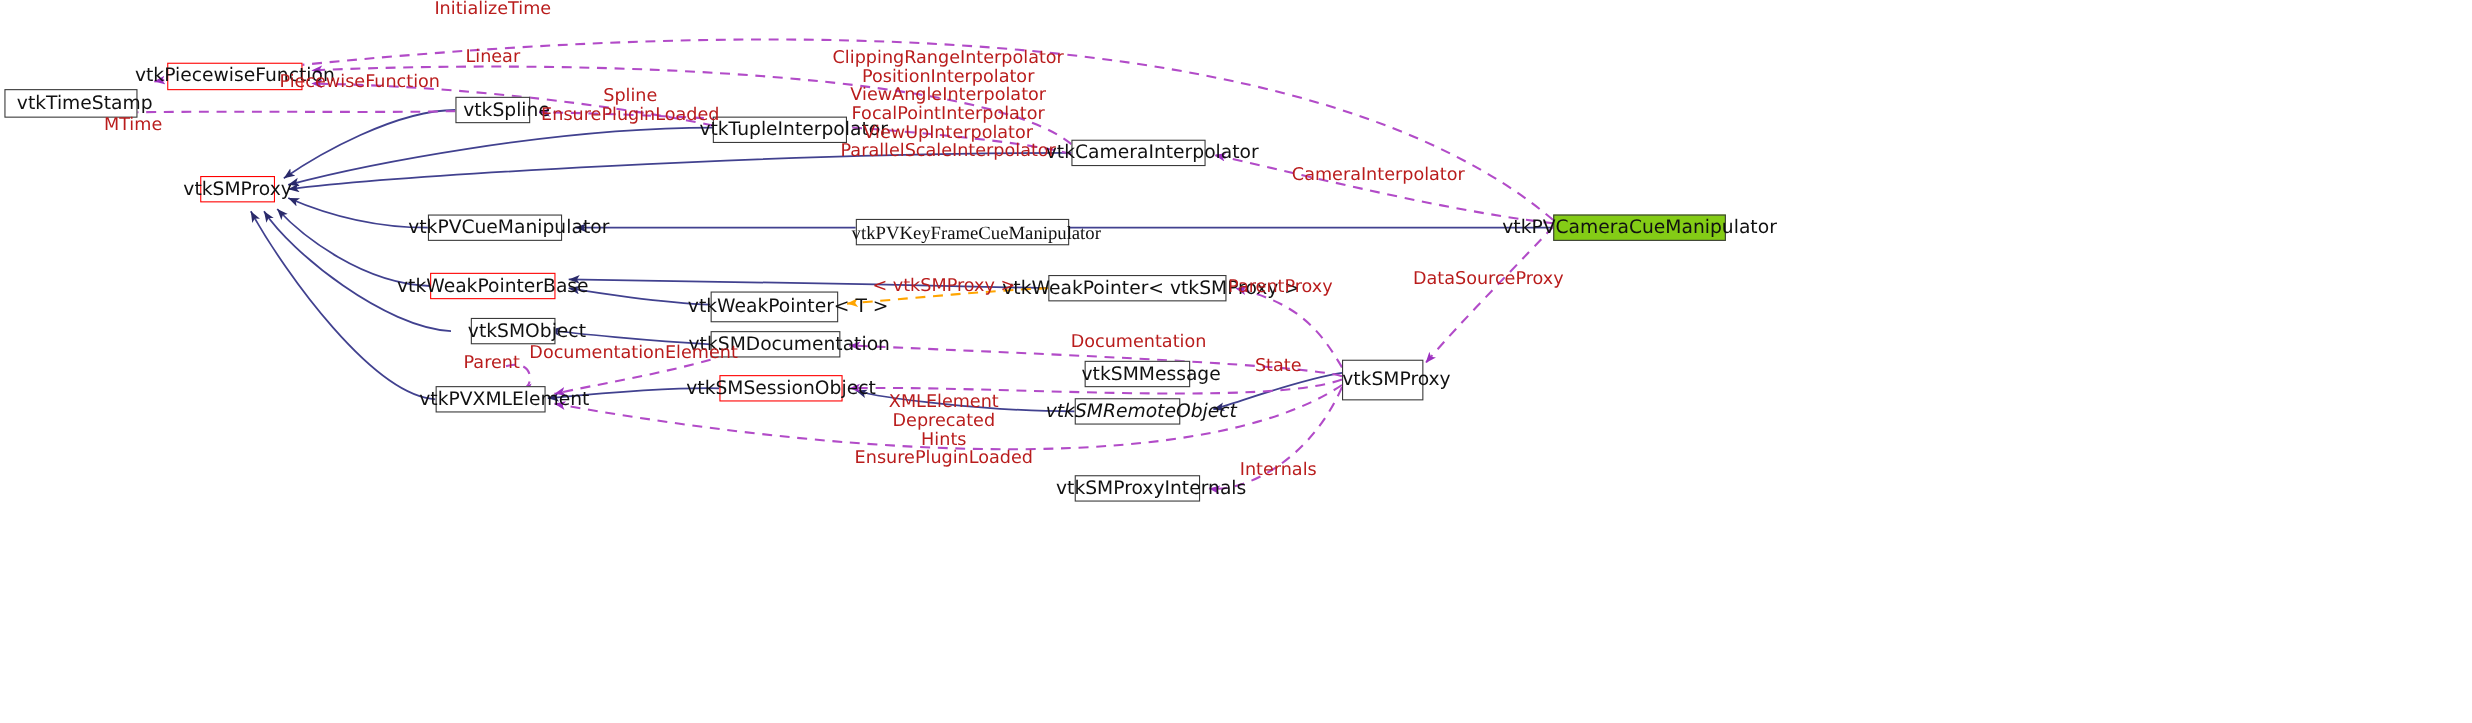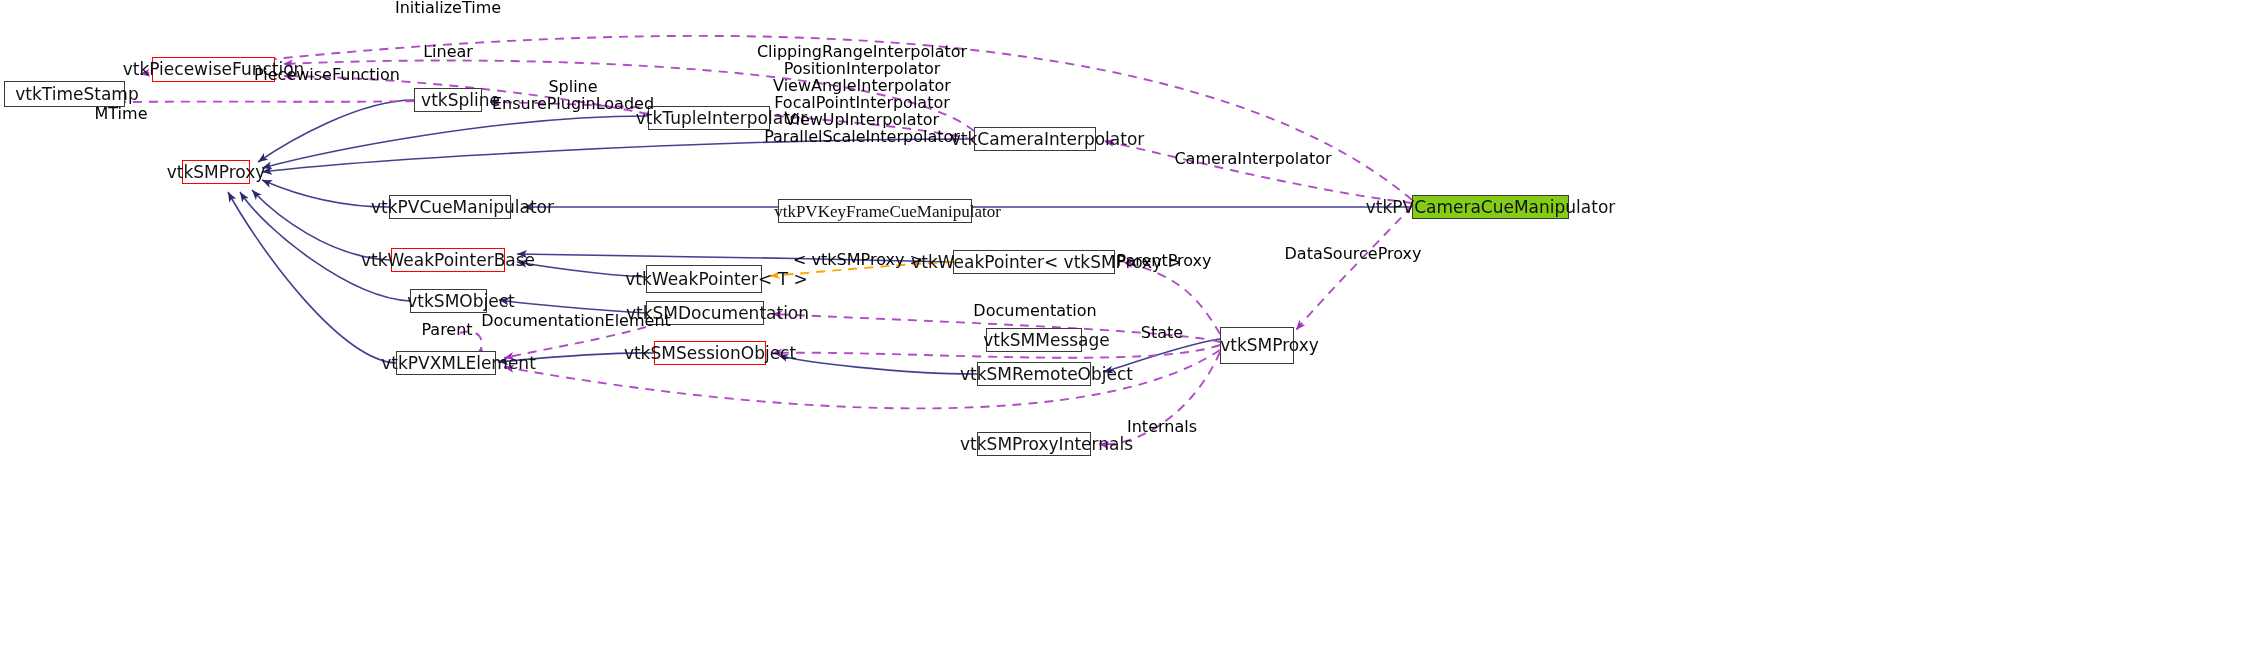--- a/index.html
+++ b/index.html
@@ -5,21 +5,21 @@
   html,body{margin:0;padding:0;background:#ffffff;}
   body{font-family:"DejaVu Sans","Liberation Sans",sans-serif;}
   #diagram-root{position:relative;width:2247px;height:657px;background:#fff;overflow:hidden;}
   svg#wires{position:absolute;left:0;top:0;width:2247px;height:657px;}
   .node{position:absolute;box-sizing:border-box;display:flex;align-items:center;justify-content:center;
         background:#ffffff;border:1px solid #000000;font-size:17px;color:#111111;white-space:nowrap;
         letter-spacing:0px;line-height:1;padding:0 8px;}
   .node.red{border:1.6px solid #ff0000;}
   .node.thick{border:1.6px solid #3a3a3a;padding-left:33px;}
   .node.current{background:#84cc16;border:1.6px solid #3a3a3a;}
-  .edgelabel{position:absolute;font-size:16px;color:#000000;white-space:pre;line-height:1.06;
+  .edgelabel{position:absolute;font-size:16px;color:#b91c1c;white-space:pre;line-height:1.06;
              text-align:center;transform:translate(-50%,-50%);}
 </style>
 </head>
 <body>
 
 <div id="diagram-root">
   <svg id="wires" viewBox="0 0 2247 657">
     <defs>
       <marker id="ah-blue" markerWidth="11" markerHeight="11" refX="10" refY="4" orient="auto" markerUnits="userSpaceOnUse">
         <path d="M10,4 L0,0 L2.5,4 L0,8 Z" fill="#2a2a6a"></path>
@@ -76,27 +76,27 @@
     <div class="node red" style="left: 182px; top: 160px; width: 68px; height: 24px;">vtkSMProxy</div>
     <div class="node thick" style="left: 414px; top: 88px; width: 68px; height: 24px;">vtkSpline</div>
     <div class="node thick" style="left: 648px; top: 106px; width: 122px; height: 24px;">vtkTupleInterpolator</div>
     <div class="node thick" style="left: 974px; top: 127px; width: 122px; height: 24px;">vtkCameraInterpolator</div>
     <div class="node thick" style="left: 389px; top: 195px; width: 122px; height: 24px;">vtkPVCueManipulator</div>
     <div class="node thick" style="left: 778px; top: 199px; width: 194px; height: 24px; font-family: Liberation Serif, serif;">vtkPVKeyFrameCueManipulator</div>
     <div class="node current" style="left: 1412px; top: 195px; width: 157px; height: 24px;">vtkPVCameraCueManipulator</div>
     <div class="node red" style="left: 391px; top: 248px; width: 114px; height: 24px;">vtkWeakPointerBase</div>
     <div class="node thick" style="left: 646px; top: 265px; width: 116px; height: 28px;">vtkWeakPointer&lt; T &gt;</div>
     <div class="node thick" style="left: 953px; top: 250px; width: 162px; height: 24px;">vtkWeakPointer&lt; vtkSMProxy &gt;</div>
-    <div class="node thick" style="left: 410px; top: 289px; width: 77px; height: 24px;">vtkSMObject</div>
+    <div class="node thick" style="left: 428px; top: 289px; width: 77px; height: 24px;">vtkSMObject</div>
     <div class="node thick" style="left: 646px; top: 301px; width: 118px; height: 24px;">vtkSMDocumentation</div>
     <div class="node thick" style="left: 986px; top: 328px; width: 96px; height: 24px;">vtkSMMessage</div>
     <div class="node thick" style="left: 1220px; top: 327px; width: 74px; height: 37px;">vtkSMProxy</div>
     <div class="node red" style="left: 654px; top: 341px; width: 112px; height: 24px;">vtkSMSessionObject</div>
     <div class="node thick" style="left: 396px; top: 351px; width: 100px; height: 24px;">vtkPVXMLElement</div>
-    <div class="node thick" style="left: 977px; top: 362px; width: 114px; height: 24px;">vtkSMRemoteObject</div>
+    <div class="node thick" style="left: 977px; top: 362px; width: 96px; height: 24px; font-style: italic;">vtkSMRemoteObject</div>
     <div class="node thick" style="left: 977px; top: 432px; width: 114px; height: 24px;">vtkSMProxyInternals</div>
     <div class="edgelabel" style="left: 448px; top: 8px;">InitializeTime</div>
     <div class="edgelabel" style="left: 448px; top: 52px;">Linear</div>
     <div class="edgelabel" style="left: 327px; top: 75px;">PiecewiseFunction</div>
     <div class="edgelabel" style="left: 121px; top: 114px;">MTime</div>
     <div class="edgelabel" style="left: 573px; top: 96px;">Spline
 EnsurePluginLoaded</div>
     <div class="edgelabel" style="left: 862px; top: 95px;">ClippingRangeInterpolator
 PositionInterpolator
 ViewAngleInterpolator
@@ -104,14 +104,18 @@
 ViewUpInterpolator
 ParallelScaleInterpolator</div>
     <div class="edgelabel" style="left: 1253px; top: 159px;">CameraInterpolator</div>
     <div class="edgelabel" style="left: 858px; top: 260px;">&lt; vtkSMProxy &gt;</div>
     <div class="edgelabel" style="left: 1164px; top: 261px;">ParentProxy</div>
     <div class="edgelabel" style="left: 1353px; top: 254px;">DataSourceProxy</div>
     <div class="edgelabel" style="left: 1035px; top: 311px;">Documentation</div>
     <div class="edgelabel" style="left: 576px; top: 321px;">DocumentationElement</div>
     <div class="edgelabel" style="left: 447px; top: 330px;">Parent</div>
     <div class="edgelabel" style="left: 1162px; top: 333px;">State</div>
+    <div class="edgelabel" style="left: 858px; top: 391px;">XMLElement
+Deprecated
+Hints
+EnsurePluginLoaded</div>
     <div class="edgelabel" style="left: 1162px; top: 427px;">Internals</div>
   </div>
 
 </body></html>

